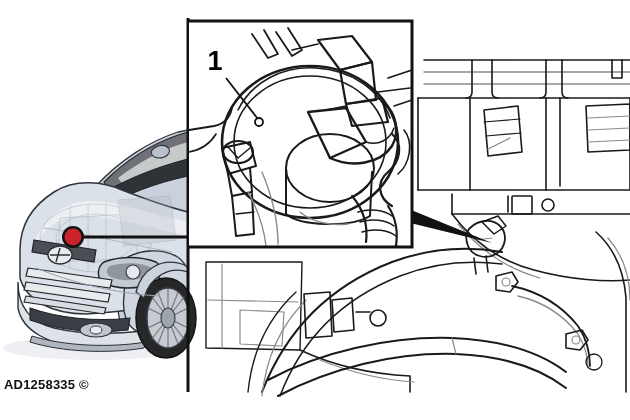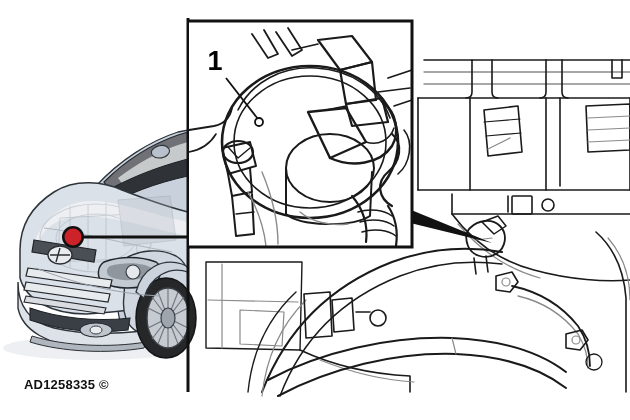--- a/index.html
+++ b/index.html
@@ -21,21 +21,21 @@
   #figure-svg {
     position: absolute;
     left: 0;
     top: 0;
     width: 630px;
     height: 420px;
     display: block;
   }
   .caption-text {
     position: absolute;
-    left: 24px;
+    left: 4px;
     top: 377px;
     font-family: "Liberation Sans", sans-serif;
     font-size: 13px;
     font-weight: bold;
     color: #111111;
     letter-spacing: 0.2px;
     white-space: nowrap;
   }
   .callout-num {
     font-family: "Liberation Sans", sans-serif;

